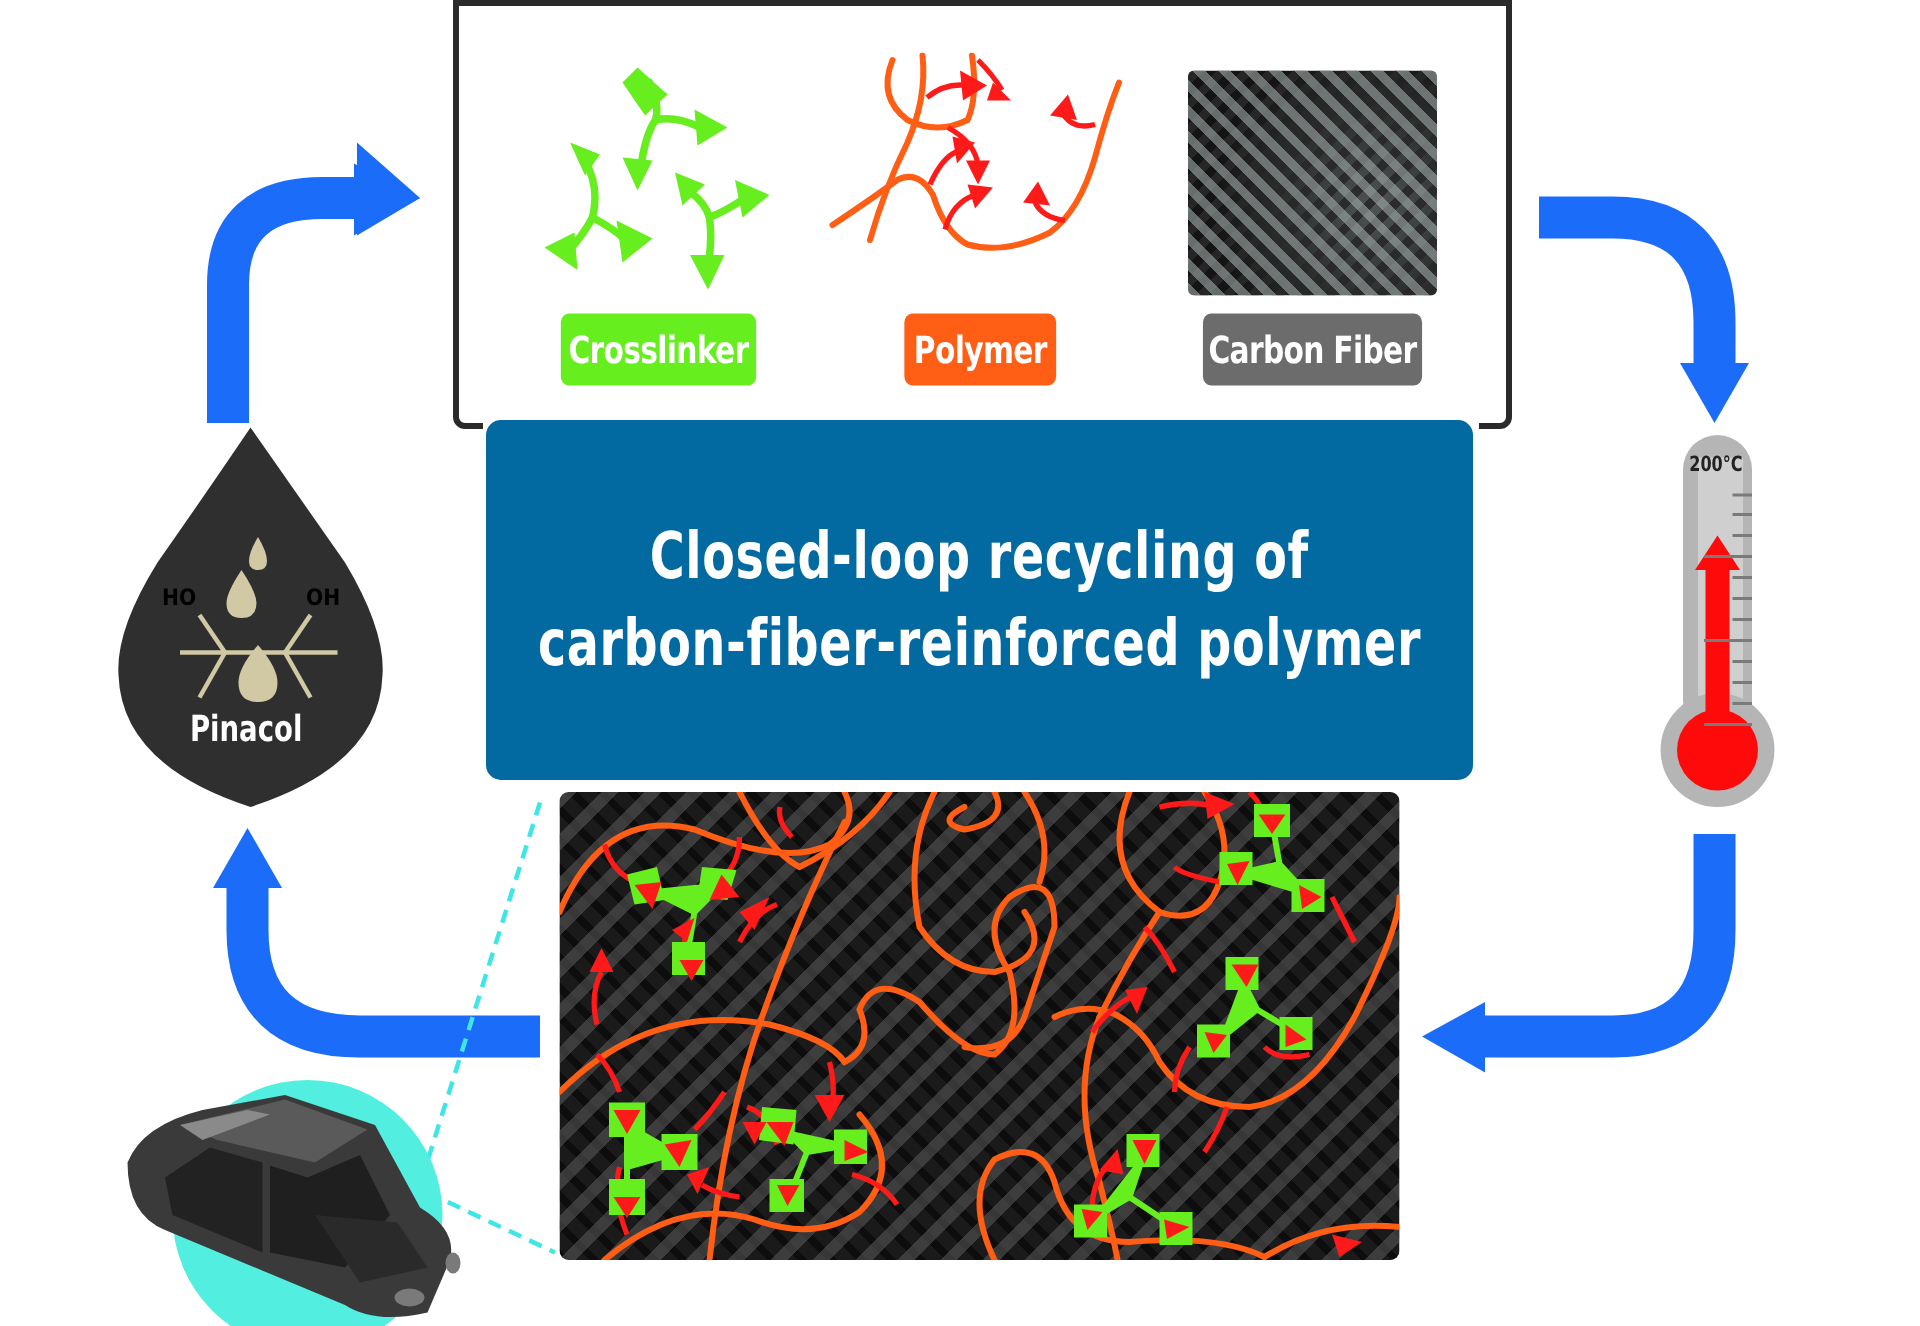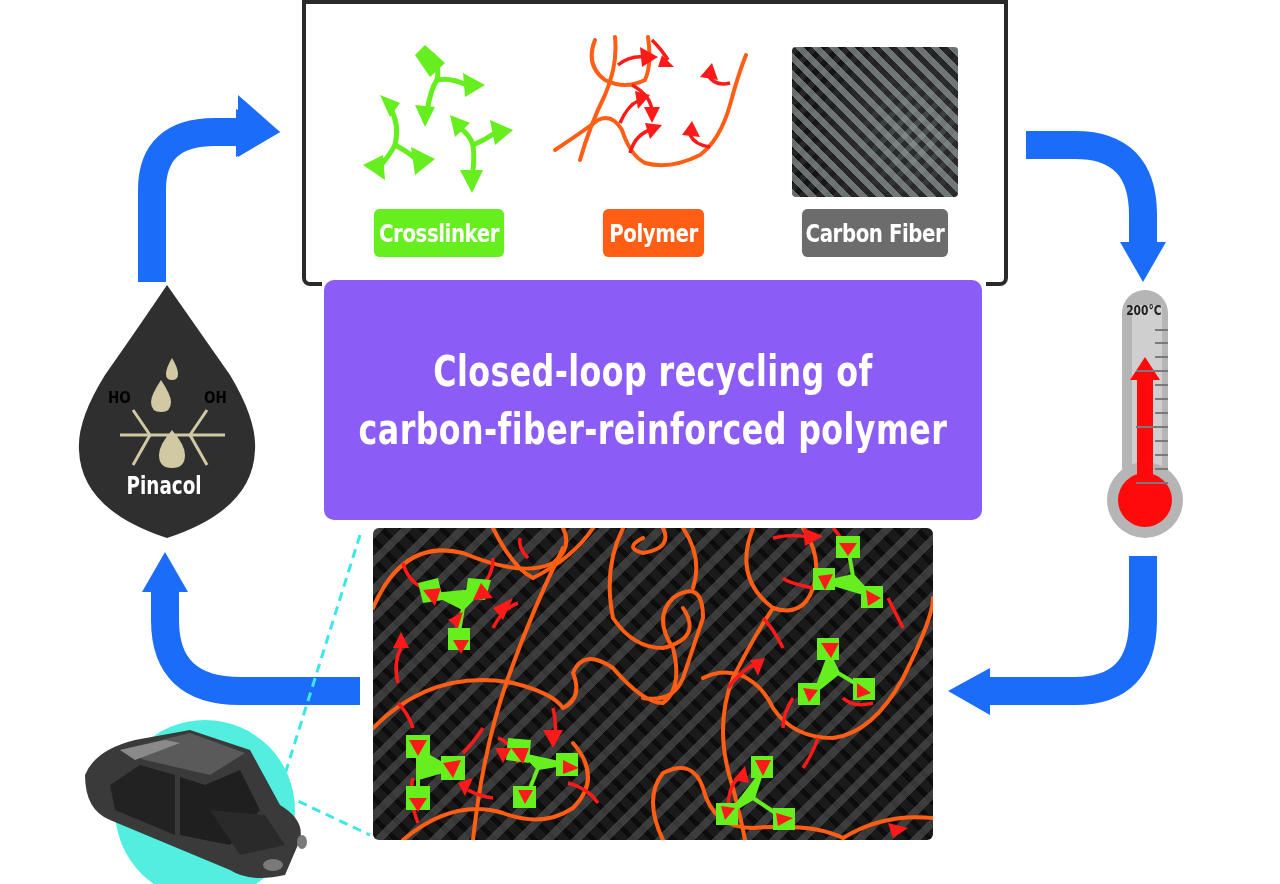--- a/index.html
+++ b/index.html
@@ -19,21 +19,21 @@
                   letter-spacing: -0.5px; transform: scaleX(0.88); transform-origin: center; }
 
     .cf-swatch { left: 792px; top: 47px; width: 166px; height: 150px; border-radius: 4px;
                  background-color: #141414;
                  background-image:
                    repeating-linear-gradient(45deg, rgba(170,180,180,0.55) 0 6px, transparent 6px 12px),
                    repeating-linear-gradient(-45deg, rgba(40,40,40,0.9) 0 6px, transparent 6px 12px),
                    radial-gradient(circle at 75% 60%, rgba(150,160,160,0.45), transparent 70%);
                  overflow: hidden; }
 
-    .title-box { left: 324px; top: 280px; width: 658px; height: 240px; background: #8b5cf6;
+    .title-box { left: 324px; top: 280px; width: 658px; height: 240px; background: #0369a1;
                  border-radius: 10px; color: #fff; display: flex; flex-direction: column;
                  align-items: center; justify-content: center; }
     .title-line { font-size: 43px; font-weight: bold; line-height: 58px; letter-spacing: 0.5px;
                   transform: scaleX(0.82); white-space: nowrap; }
 
     .network { left: 373px; top: 528px; width: 560px; height: 312px; border-radius: 6px;
                overflow: hidden; background-color: #1a1a1a;
                background-image:
                  repeating-linear-gradient(135deg, rgba(90,90,90,0.55) 0 8px, transparent 8px 20px),
                  repeating-linear-gradient(45deg, rgba(0,0,0,0.5) 0 5px, transparent 5px 14px); }

